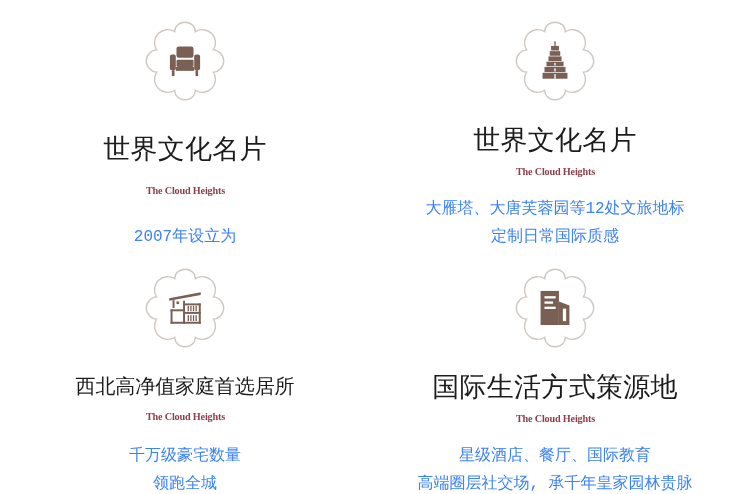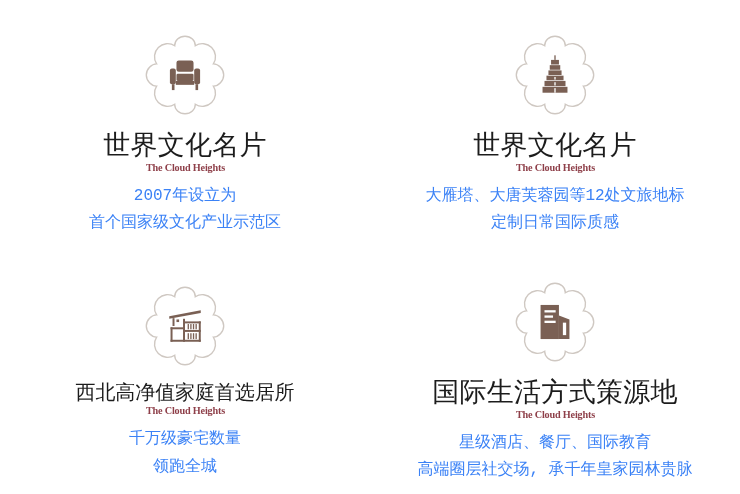--- a/index.html
+++ b/index.html
@@ -22,21 +22,21 @@
     display: grid;
     grid-template-columns: 370px 370px;
     grid-template-rows: 247px 247px;
   }
 
   .feature-cell {
     position: relative;
     display: flex;
     flex-direction: column;
     align-items: center;
-    justify-content: center;
+    justify-content: space-between;
     padding-top: 18px;
     box-sizing: border-box;
   }
 
   
   .icon-medallion {
     width: 86px;
     height: 86px;
     position: relative;
     display: flex;
@@ -128,21 +128,20 @@
         <rect x="46" y="22" width="9" height="24" rx="3" fill="#7a6054"></rect>
         <rect x="18" y="41" width="28" height="6" fill="#7a6054"></rect>
         <rect x="12" y="46" width="4" height="9" fill="#7a6054"></rect>
         <rect x="48" y="46" width="4" height="9" fill="#7a6054"></rect>
       </svg>
     </div>
     <div class="cell-title">世界文化名片</div>
     <div class="cell-brand">The Cloud Heights</div>
     <div class="cell-lines">
       <div class="cell-line">2007年设立为</div>
-      <div class="cell-line">首个国家级文化产业示范区</div>
     </div>
   </div>
 
   <div class="feature-cell">
     <div class="icon-medallion">
       <svg class="frame" viewBox="0 0 100 100">
         <path d="M50 5
                  C 57 5 62 10 62 16 C 68 12 76 13 81 18 C 86 23 87 31 83 37
                  C 89 37 95 43 95 50 C 95 57 89 63 83 63
                  C 87 69 86 77 81 82 C 76 87 68 88 62 84

